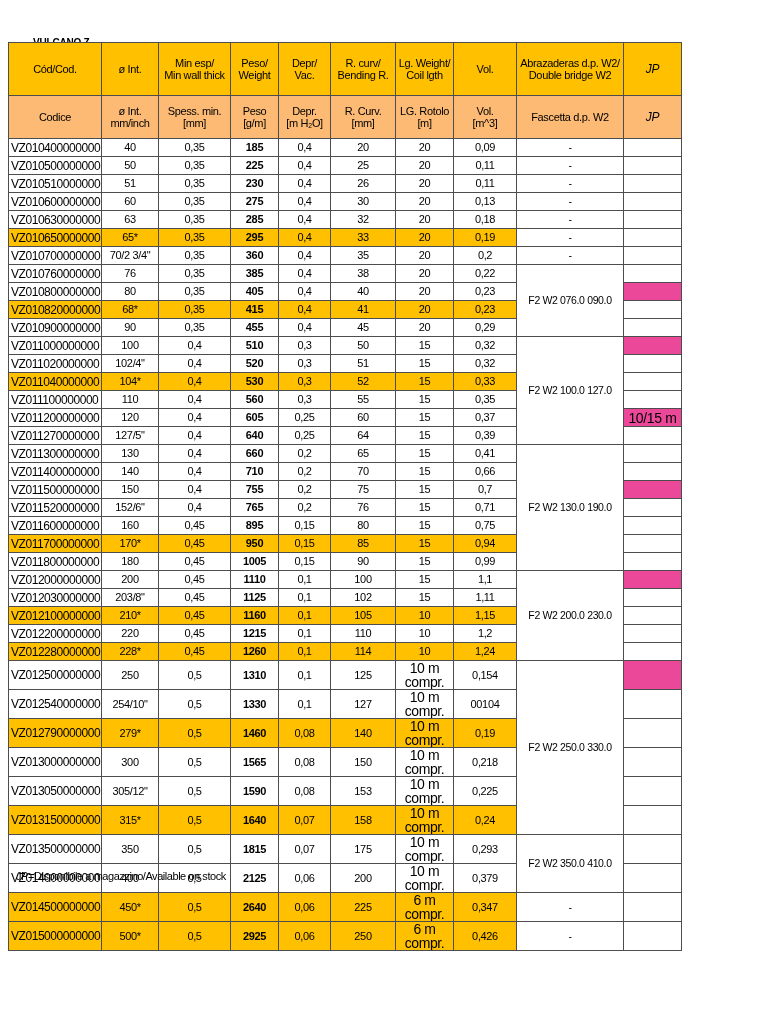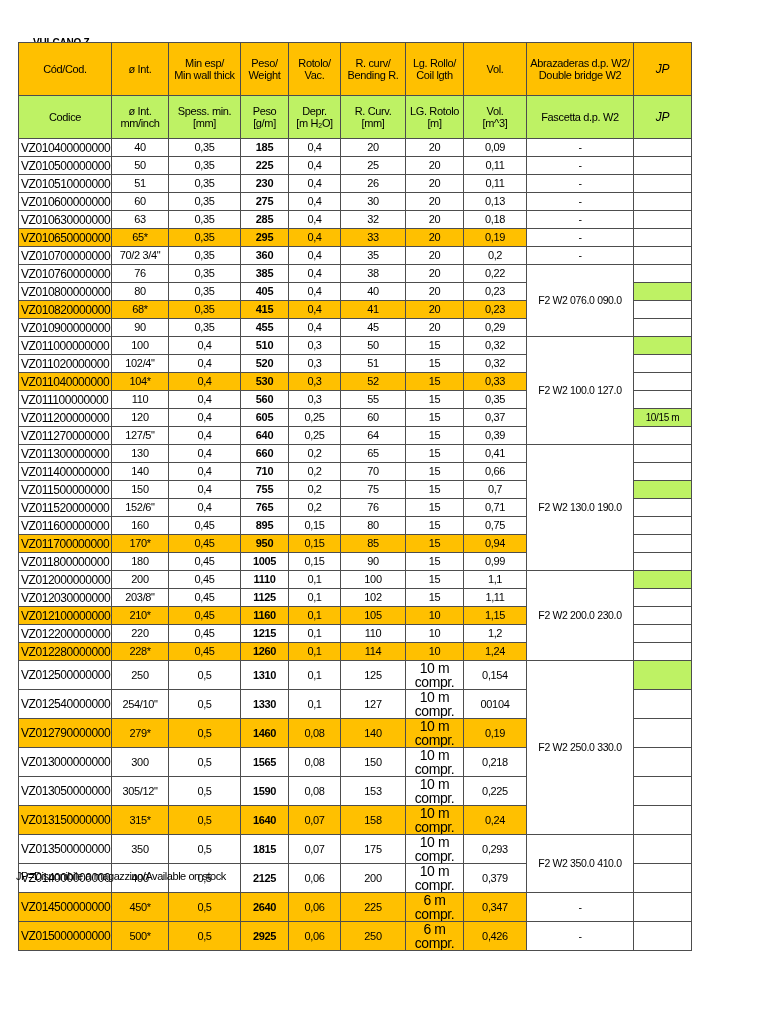--- a/index.html
+++ b/index.html
@@ -3,38 +3,38 @@
 <meta charset="utf-8">
 <style>
   * { margin:0; padding:0; box-sizing:border-box; }
   html,body { width:768px; height:1024px; background:#ffffff;
     font-family:"Liberation Sans", sans-serif; color:#000; }
   #page { position:relative; width:768px; height:1024px; overflow:hidden; }
 
   .title { position:absolute; left:33px; top:16px; font-size:10px; font-weight:bold;
     letter-spacing:-0.2px;margin-top:21px; }
 
-  table { position:absolute; left:18px; top:42px; border-collapse:collapse;
+  table { position:absolute; left:8px; top:42px; border-collapse:collapse;
     table-layout:fixed; width:673px;padding-left:33px; }
   th, td { border:1px solid #4d4d4d; text-align:center; vertical-align:middle;
     font-size:11px; letter-spacing:-0.35px; font-weight:normal; white-space:pre-line;
     overflow:hidden; padding:0 1px; }
   table { border:1.5px solid #333; }
 
   thead tr.h1 th { height:53px; background:#FFC000; }
-  thead tr.h2 th { height:43px; background:#bef264; }
+  thead tr.h2 th { height:43px; background:#fdba74; }
   thead th.jp-h { background:#92D050; font-weight:normal; font-style:italic; font-size:12px; }
 
   tbody tr { height:18px; }
   tbody td { height:18px; line-height:1; }
   td.code { text-align:left; font-size:12px; letter-spacing:-0.45px; padding-left:2px; }
   td.peso { font-weight:bold; }
   td.small { font-size:14px; letter-spacing:-0.4px; }
   td.hl { background:#FFC000; }
-  td.green { background:#bef264; font-size:10px; }
+  td.green { background:#ec4899; font-size:14px; }
   td.fascetta { font-size:10.5px; }
 
   .footer { position:absolute; left:16px; font-size:11px; letter-spacing:-0.45px;
     white-space:nowrap; }
   .fline1 { top:850px; }
   .fline2 { top:870px; }
 </style>
 </head>
 <body>
 
@@ -55,25 +55,25 @@
       <col style="width:58px">
     </colgroup>
     <thead>
       <tr class="h1">
         <th>Cód/Cod.</th>
         <th>ø Int.</th>
         <th>Min esp/
 Min wall thick</th>
         <th>Peso/
 Weight</th>
-        <th>Rotolo/
+        <th>Depr/
 Vac.</th>
         <th>R. curv/
 Bending R.</th>
-        <th>Lg. Rollo/
+        <th>Lg. Weight/
 Coil lgth</th>
         <th>Vol.</th>
         <th>Abrazaderas d.p. W2/
 Double bridge W2</th>
         <th class="jp-h">JP</th>
       </tr>
       <tr class="h2">
         <th>Codice</th>
         <th>ø Int.
 mm/inch</th>

